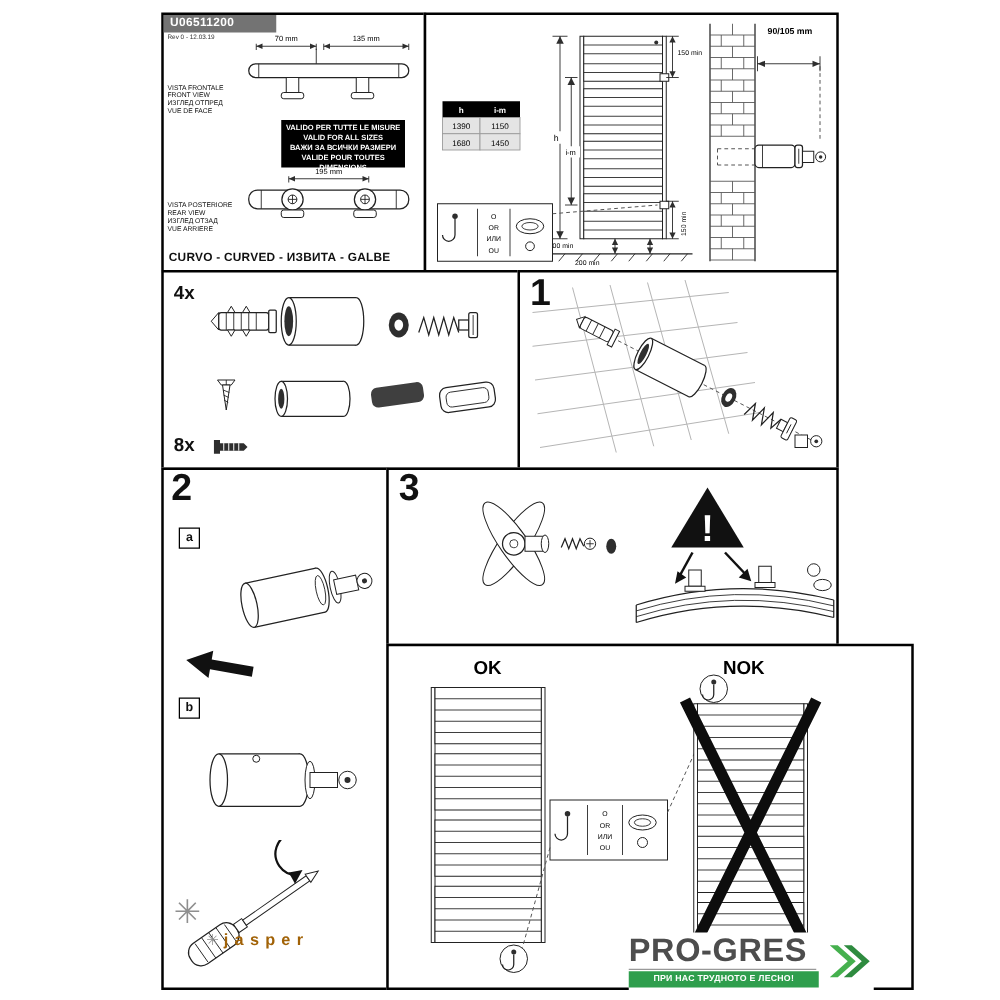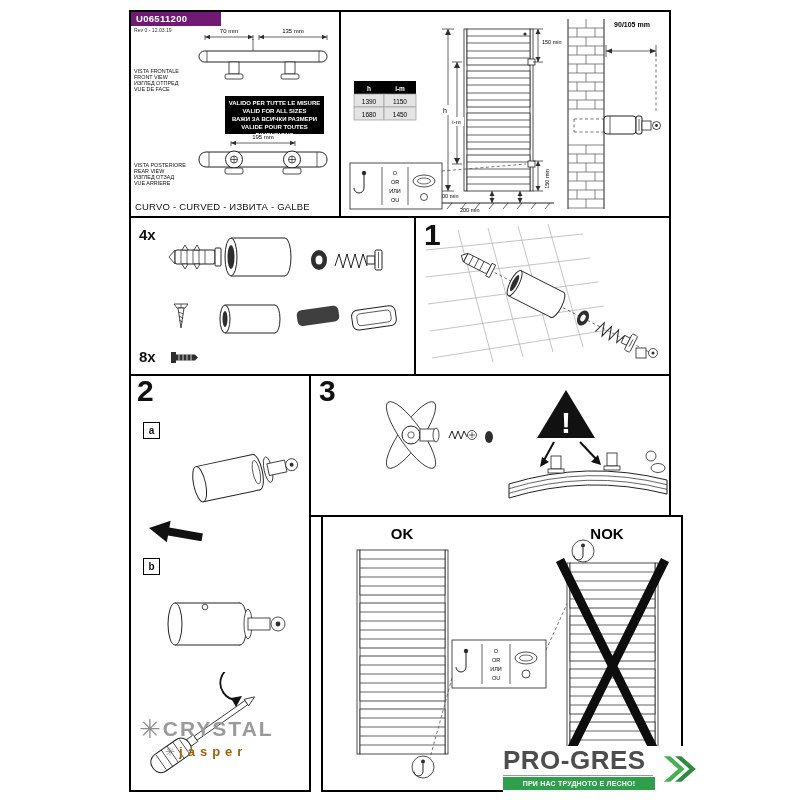--- a/index.html
+++ b/index.html
@@ -1,24 +1,24 @@
 <!DOCTYPE html>
 <html><head>
 <meta charset="utf-8">
 <style>
   html,body{margin:0;padding:0}
   body{width:800px;height:800px;background:#fff;font-family:"Liberation Sans",sans-serif;color:#111;position:relative;overflow:hidden}
   .a{position:absolute}
   .sheet{position:absolute;left:129px;top:10px;width:542px;height:782px}
   .panel{position:absolute;background:#fff;border:2px solid #000;box-sizing:border-box}
-  .codebar{background:#701a75;color:#fff;font-weight:bold;font-size:9.5px;line-height:14px;padding:0 5px;letter-spacing:.3px}
+  .codebar{background:#737373;color:#fff;font-weight:bold;font-size:9.5px;line-height:14px;padding:0 5px;letter-spacing:.3px}
   .rev{font-size:6px;color:#333;transform:scale(.85);transform-origin:left top}
   .small{font-size:6px;line-height:7px;transform:scale(.9);transform-origin:left top;white-space:nowrap}
   .validbox{background:#000;color:#fff;text-align:center;font-weight:bold;font-size:6px;line-height:8px;padding-top:3px;box-sizing:border-box;transform-origin:left top}
-  .model{font-weight:normal;font-size:9.5px;letter-spacing:.2px;white-space:nowrap}
+  .model{font-weight:bold;font-size:9.5px;letter-spacing:.2px;white-space:nowrap}
   .bignum{font-weight:bold;font-size:30px;line-height:30px}
   .qty{font-weight:bold;font-size:15px}
   .letterbox{width:15px;height:15px;border:1.5px solid #000;font-weight:bold;font-size:10px;text-align:center;line-height:15px;box-sizing:content-box}
   svg{display:block}
   svg text{font-family:"Liberation Sans",sans-serif}
   .ln{stroke:#222;fill:none;stroke-width:1}
   .lt{stroke:#222;fill:none;stroke-width:.7}
   .wf{fill:#fff;stroke:#222;stroke-width:1}
   .wf7{fill:#fff;stroke:#222;stroke-width:.8}
   .df{fill:#2e2e2e;stroke:none}
@@ -383,21 +383,20 @@
         <polygon class="wf7" points="114,-4 124,0 114,4"></polygon>
       </g>
       <g>
         <path d="M96,28 a17,17 0 1 1 10,-31" stroke="#111" stroke-width="1.8" fill="none"></path>
         <polygon fill="#111" points="90,26 101,24 95,35"></polygon>
       </g>
     </svg>
     <div class="a" style="left:8px;top:340px;width:168px">
       <div class="crystal-row">
         <span class="crystal-star">✳</span>
-        <span class="crystal-word">CRYSTAL</span>
       </div>
       <div class="jasper-row">
         <span class="jasper-star">✳</span>
         <span class="jasper-word">jasper</span>
       </div>
     </div>
   </div>
 
   <div class="panel" style="left:180px;top:364px;width:362px;height:143px">
     <div class="a bignum" style="left:8px;top:0">3</div>
@@ -438,21 +437,21 @@
         <g>
           <rect class="wf7" x="266" y="73" width="10" height="13"></rect>
             <rect class="wf7" x="263" y="86" width="16" height="4"></rect>
         </g>
         <circle class="wf7" cx="310" cy="76" r="5"></circle>
         <ellipse class="wf7" cx="317" cy="88" rx="7" ry="4.5"></ellipse>
       </g>
     </svg>
   </div>
 
-  <div class="panel" style="left:192px;top:505px;width:362px;height:277px">
+  <div class="panel" style="left:180px;top:505px;width:422px;height:277px">
     <svg class="a" style="left:1px;top:1px" width="356" height="271" viewBox="0 0 356 271">
       <text x="78" y="21" font-size="15" font-weight="bold" text-anchor="middle">OK</text>
       <text x="283" y="21" font-size="15" font-weight="bold" text-anchor="middle">NOK</text>
 
       <g>
         <rect class="wf7" x="33" y="32" width="3" height="204"></rect>
           <rect class="wf7" x="121" y="32" width="3" height="204"></rect>
         <rect class="wf7" x="36" y="32" width="85" height="45"></rect>
           <path class="lt" d="M36,41h85 M36,50h85 M36,59h85 M36,68h85"></path>
         <rect class="wf7" x="36" y="85" width="85" height="45"></rect>

